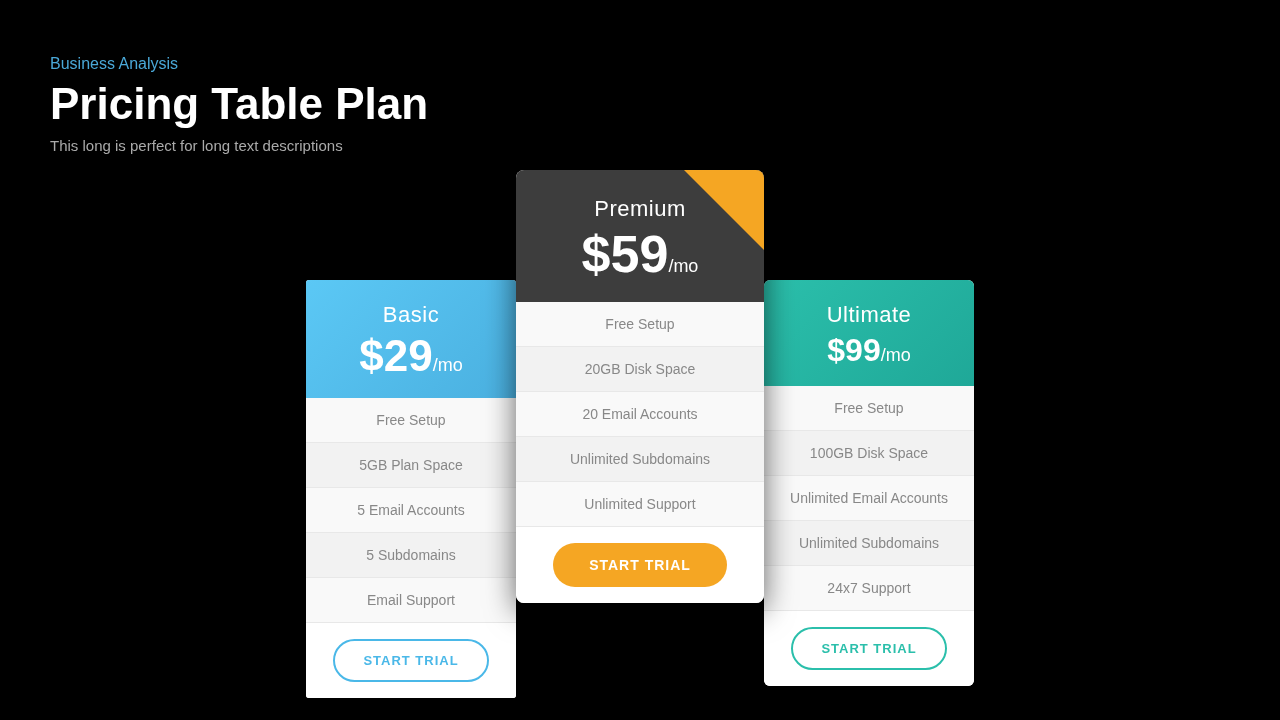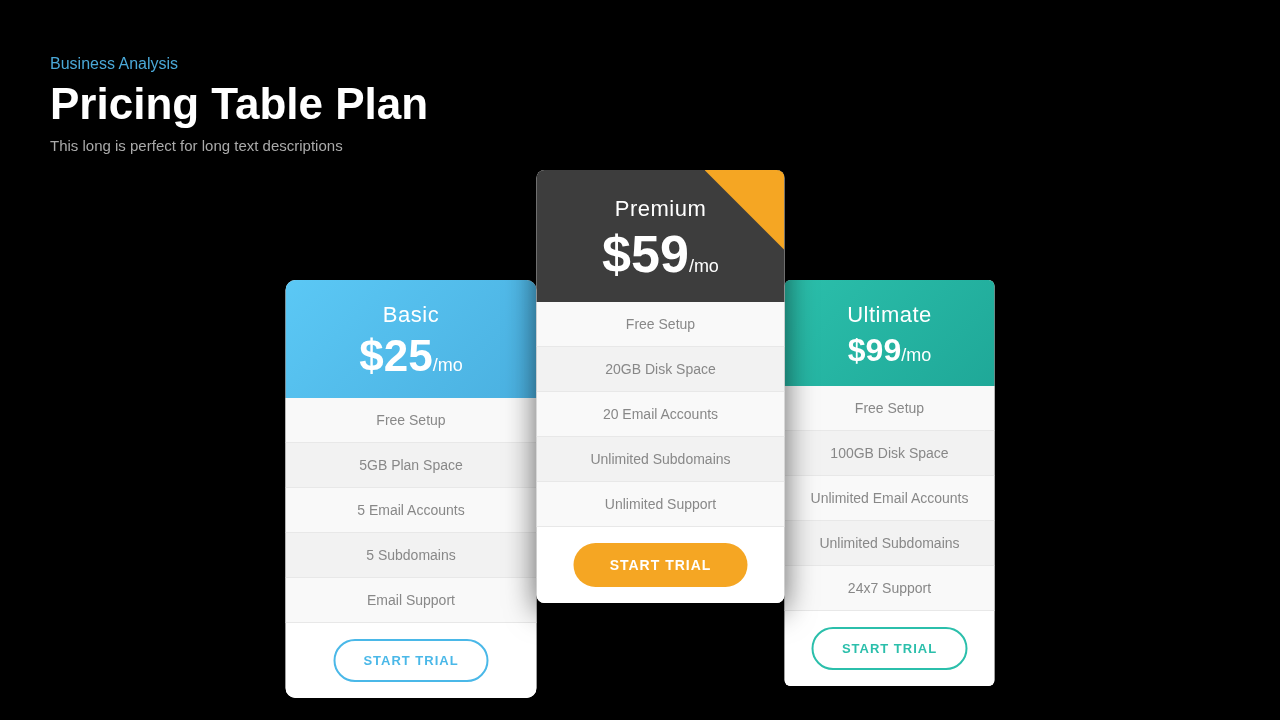--- a/index.html
+++ b/index.html
@@ -53,24 +53,24 @@
 
     
     .card {
       background: #ffffff;
       border-radius: 4px;
       overflow: hidden;
       position: relative;
     }
 
     .card-basic {
-      width: 251px;
+      width: 210px;
       margin-top: 110px;
       z-index: 1;
-      border-radius: 10px;
+      border-radius: 3px;
       box-shadow: 0 4px 20px rgba(0,0,0,0.4);
     }
 
     .card-premium {
       width: 248px;
       z-index: 3;
       border-radius: 8px;
       box-shadow: 0 8px 30px rgba(0,0,0,0.6);
     }
 
@@ -208,21 +208,21 @@
   <h1 class="main-title">Pricing Table Plan</h1>
   <p class="subtitle">This long is perfect for long text descriptions</p>
 </div>
 
 <div class="pricing-container">
 
   <div class="card card-basic">
     <div class="card-header-basic">
       <div class="plan-name">Basic</div>
       <div class="plan-price">
-        <span class="price-amount price-amount-basic">$25</span><span class="price-period">/mo</span>
+        <span class="price-amount price-amount-basic">$29</span><span class="price-period">/mo</span>
       </div>
     </div>
     <div class="card-features">
       <div class="feature-item">Free Setup</div>
       <div class="feature-item">5GB Plan Space</div>
       <div class="feature-item">5 Email Accounts</div>
       <div class="feature-item">5 Subdomains</div>
       <div class="feature-item">Email Support</div>
     </div>
     <div class="card-footer">

